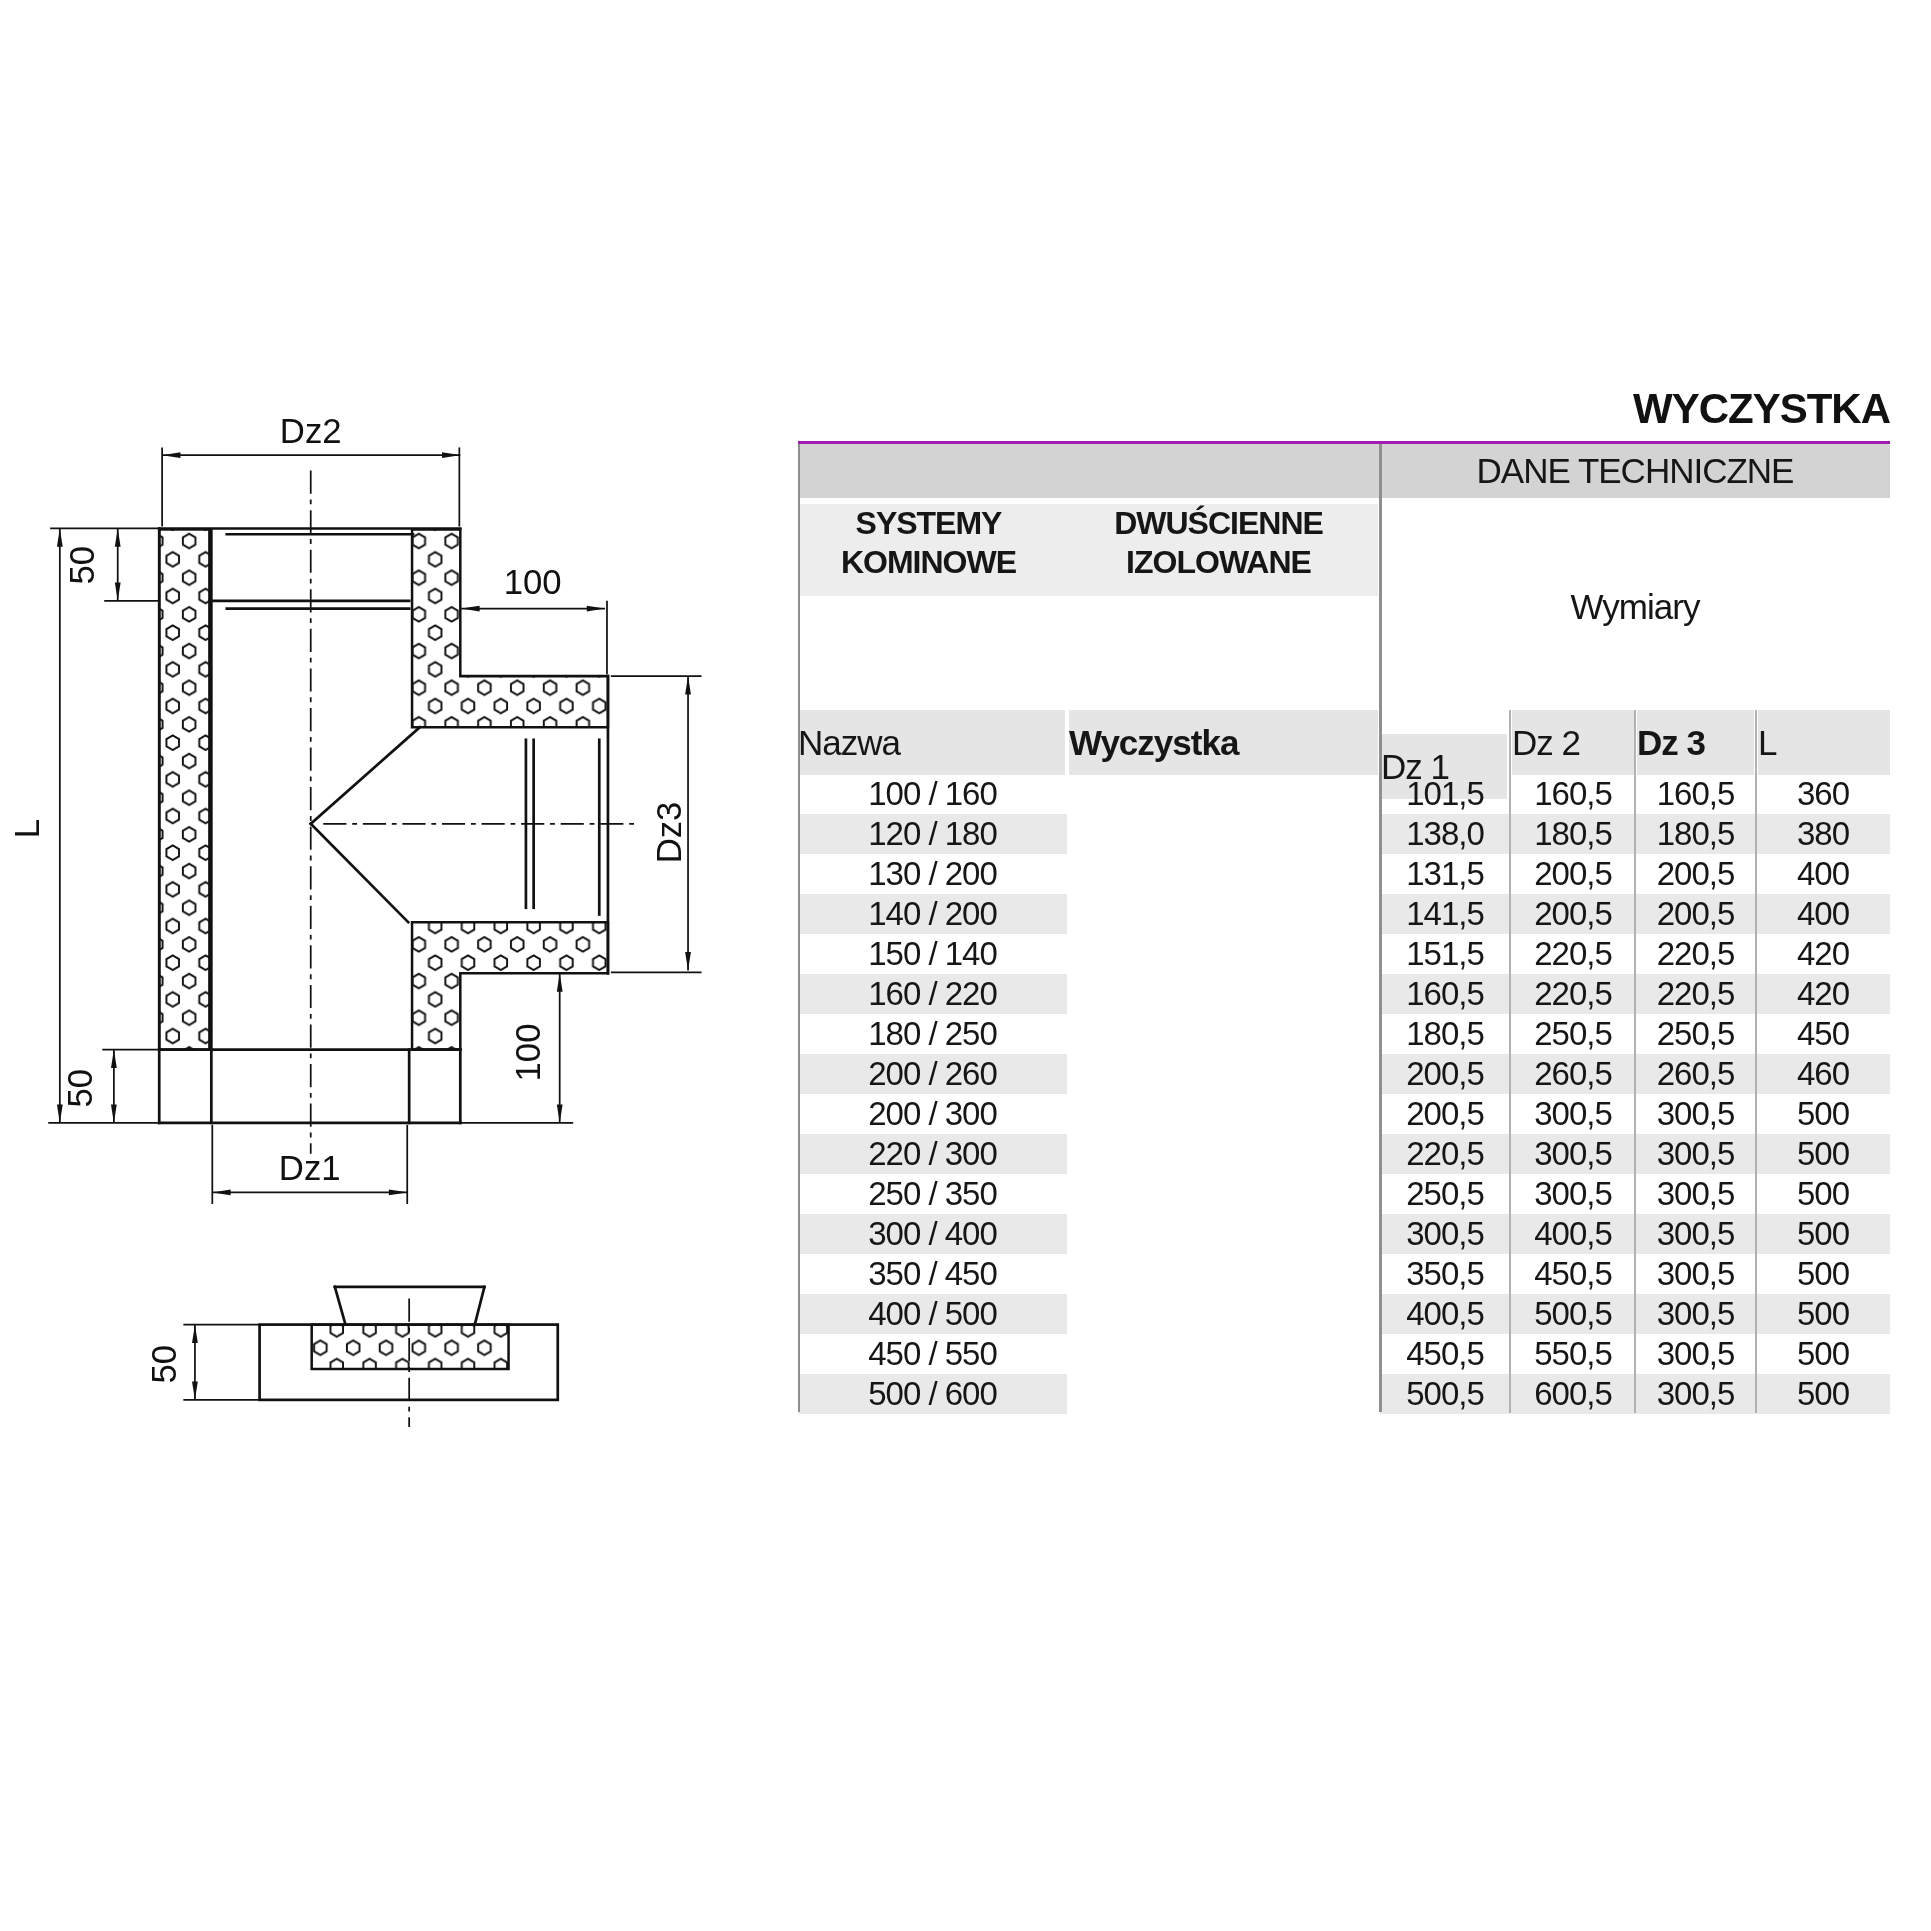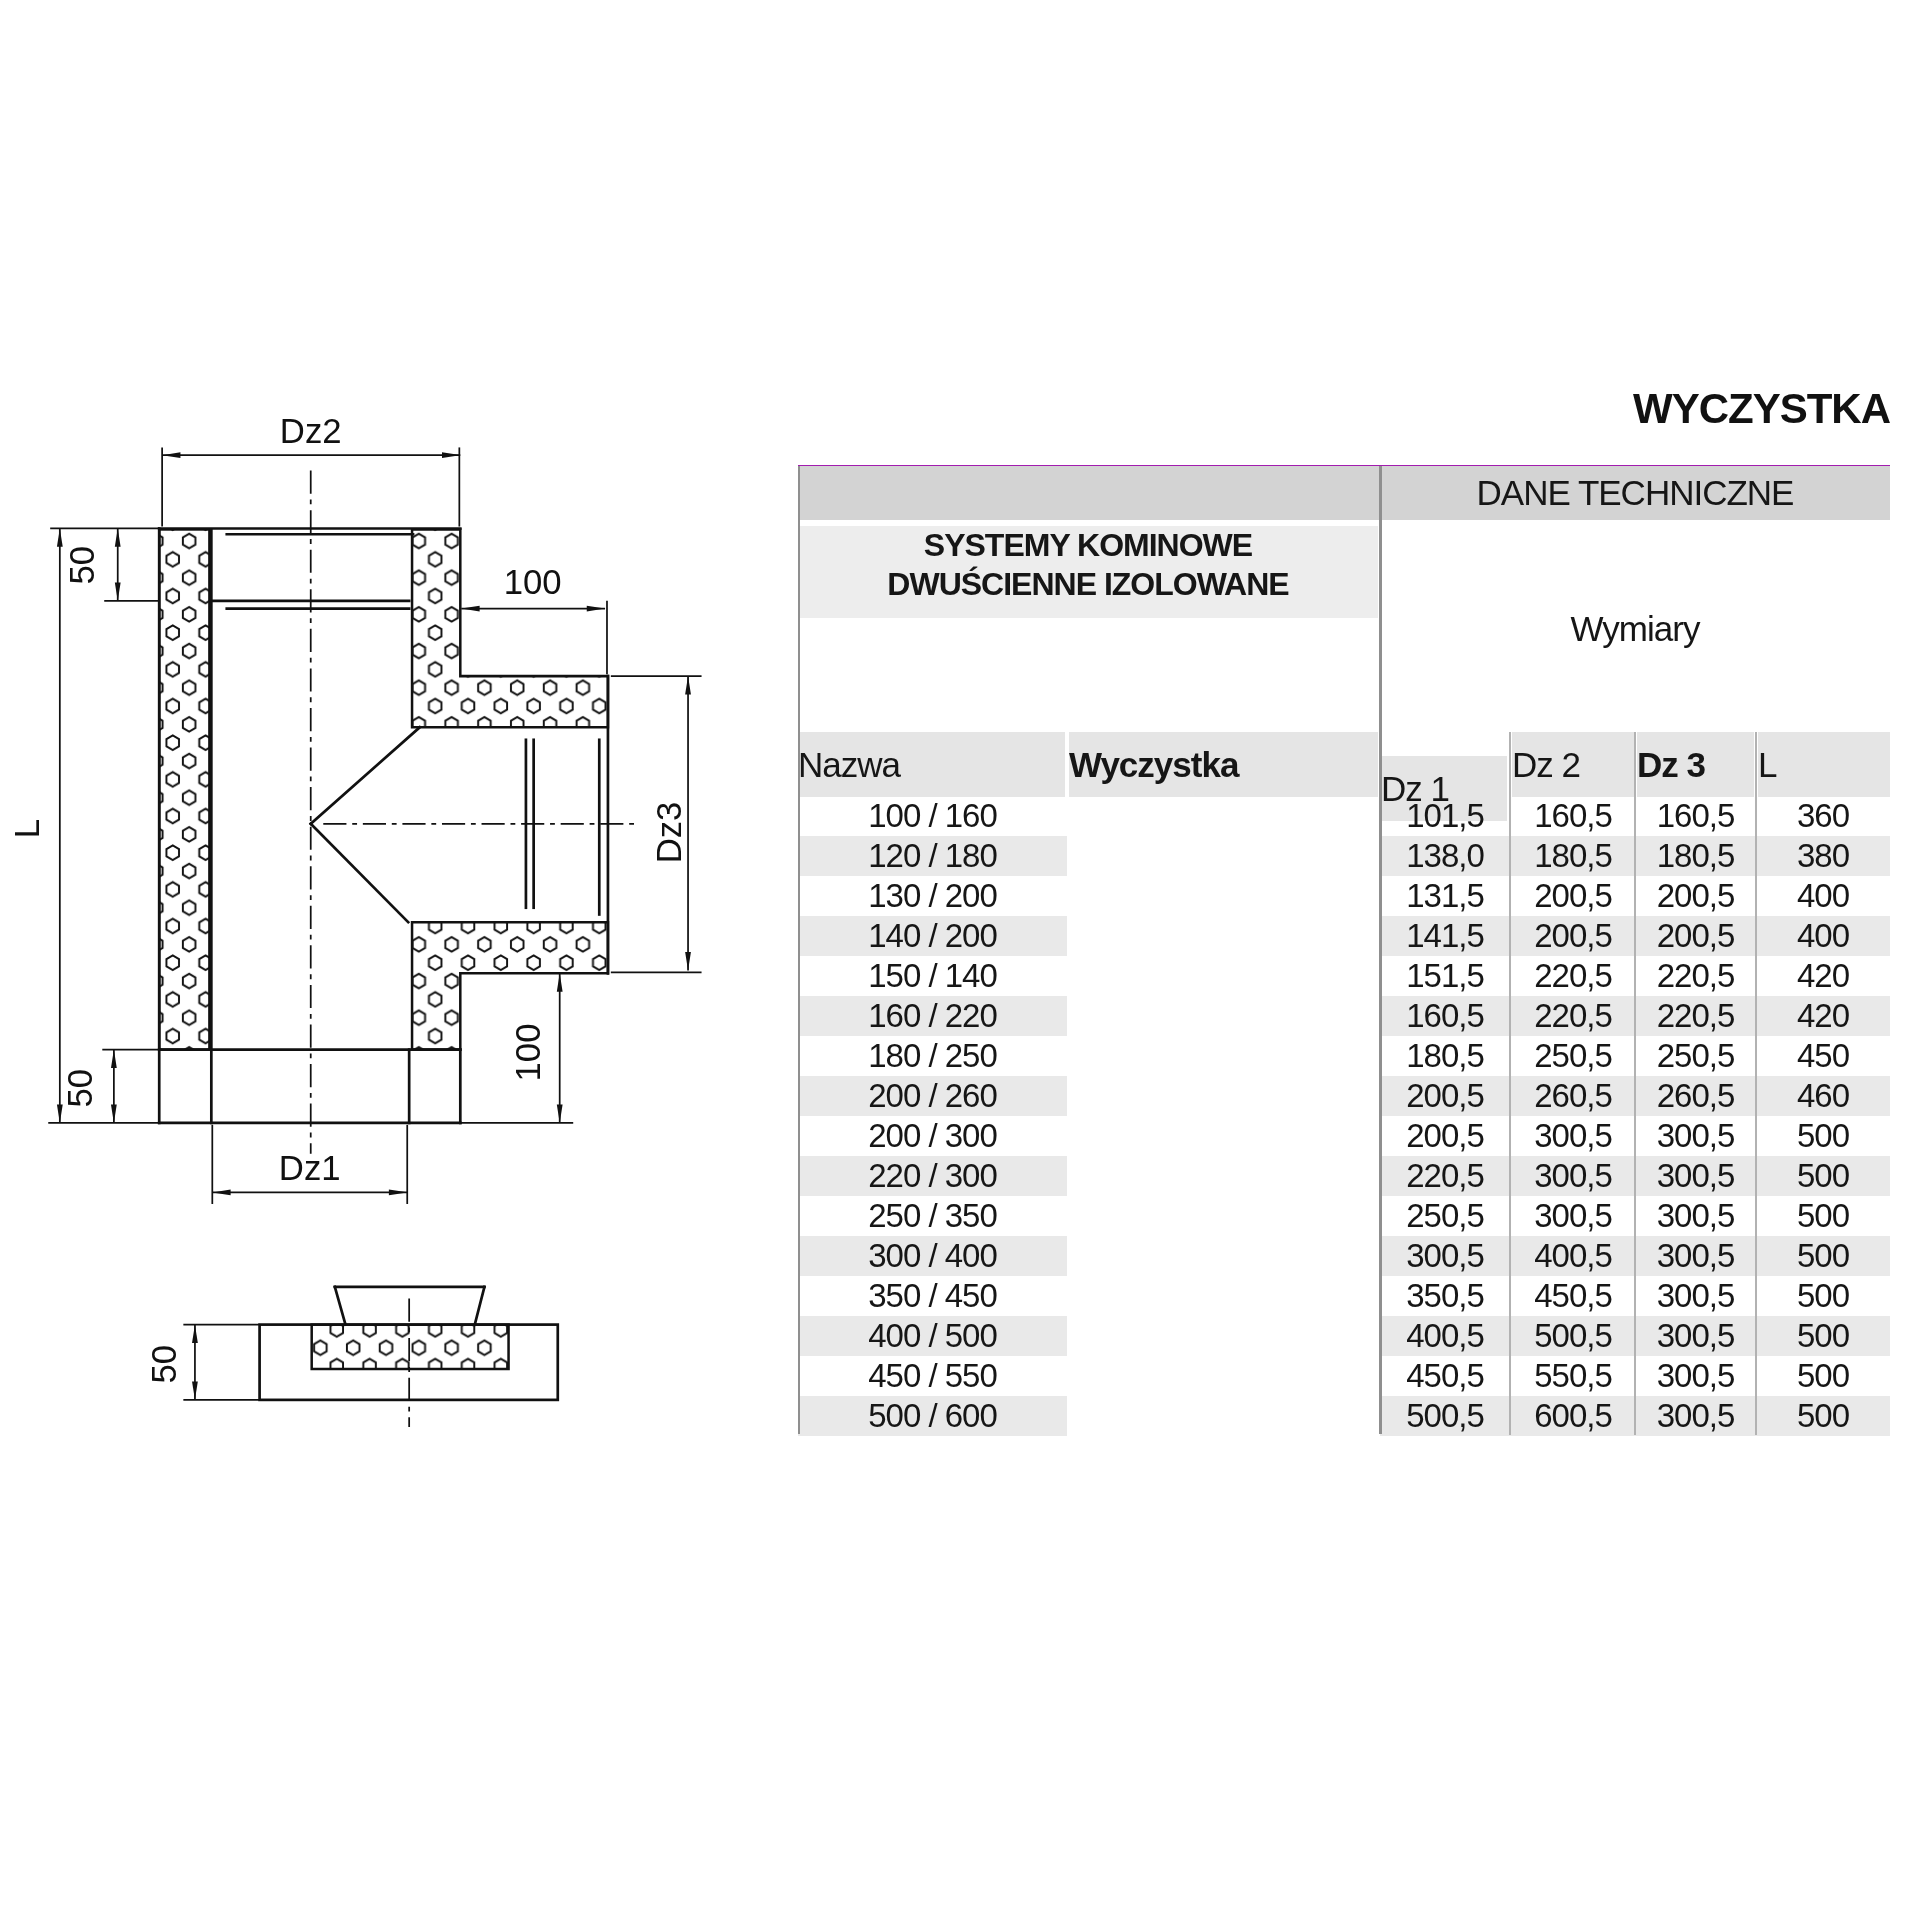--- a/index.html
+++ b/index.html
@@ -5,33 +5,33 @@
   html,body{margin:0;padding:0;background:#ffffff;}
   body{width:1931px;height:1931px;position:relative;overflow:hidden;
        font-family:"Liberation Sans",sans-serif;color:#161616;}
   .abs{position:absolute;}
 
   
   #page-title{right:41px;top:385px;font-size:42px;font-weight:bold;
               letter-spacing:-1px;color:#111;}
 
   
-  #spec-table{left:798px;top:465px;width:1092px;height:968px;
-              font-size:33px;letter-spacing:-1px;border-top:1px solid #a21caf;}
+  #spec-table{left:798px;top:441px;width:1092px;height:968px;
+              font-size:33px;letter-spacing:-1px;border-top:3px solid #a21caf;}
   .tborder-left{left:0;top:0;width:1.9px;height:968px;background:#8f8f8f;z-index:6;}
   .vdiv-main{left:581px;top:0;width:2.9px;height:968px;background:#8f8f8f;z-index:6;}
   .vdiv{width:1.9px;top:266px;height:703px;background:#b2b2b2;z-index:6;}
   .vdiv.d1{left:711px;} .vdiv.d2{left:836px;} .vdiv.d3{left:957px;}
 
   .row-head1{left:0;top:0;width:1092px;height:54px;background:#d3d3d3;}
   .dane-cell{left:582px;top:0;width:510px;height:54px;line-height:54px;
              text-align:center;font-size:35px;}
   .sys-cell{left:0;top:60px;width:580px;height:92px;background:#ededed;
             text-align:center;font-weight:bold;font-size:32px;line-height:39px;
-            display:flex;flex-direction:column;}
+            display:flex;flex-direction:row;}
   .wymiary-cell{left:582px;top:60px;width:510px;height:206px;
                 display:flex;align-items:center;justify-content:center;font-size:35px;}
   .colhead{top:266px;height:65px;background:#e5e5e5;text-align:left;
            line-height:65px;font-size:35px;}
   .ch-nazwa{left:0;width:267px;}
   .ch-wycz{left:271px;width:309px;font-weight:bold;}
   .ch-dz1{left:583px;width:126px;margin-top:24px;}
   .ch-dz2{left:714px;width:122px;}
   .ch-dz3{left:839px;width:117px;font-weight:bold;}
   .ch-l{left:960px;width:132px;}

